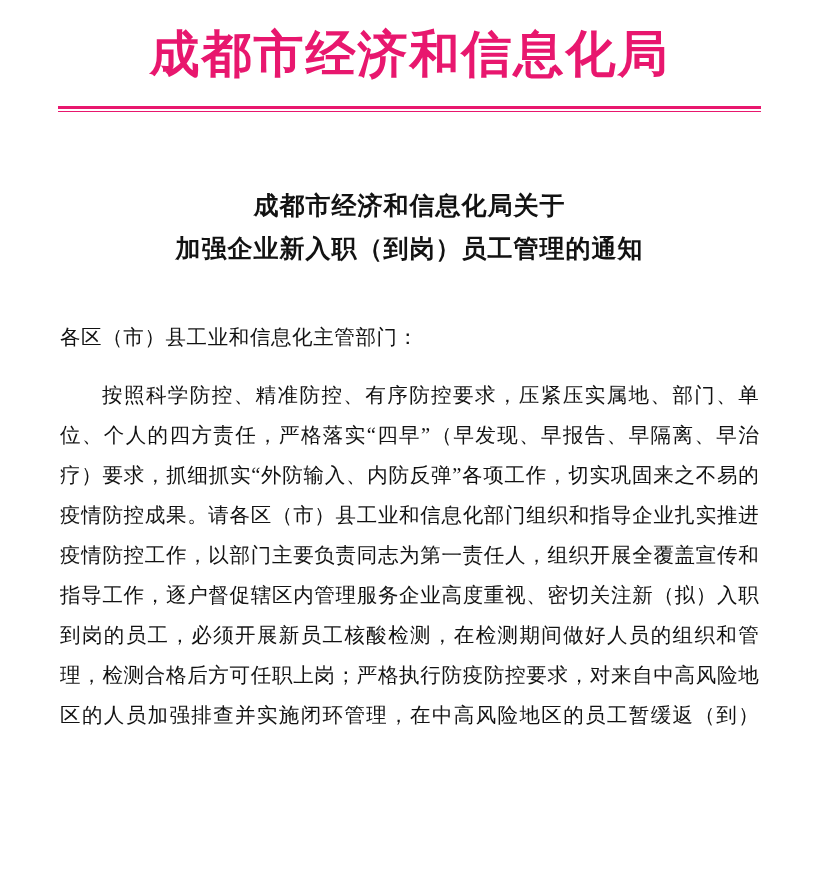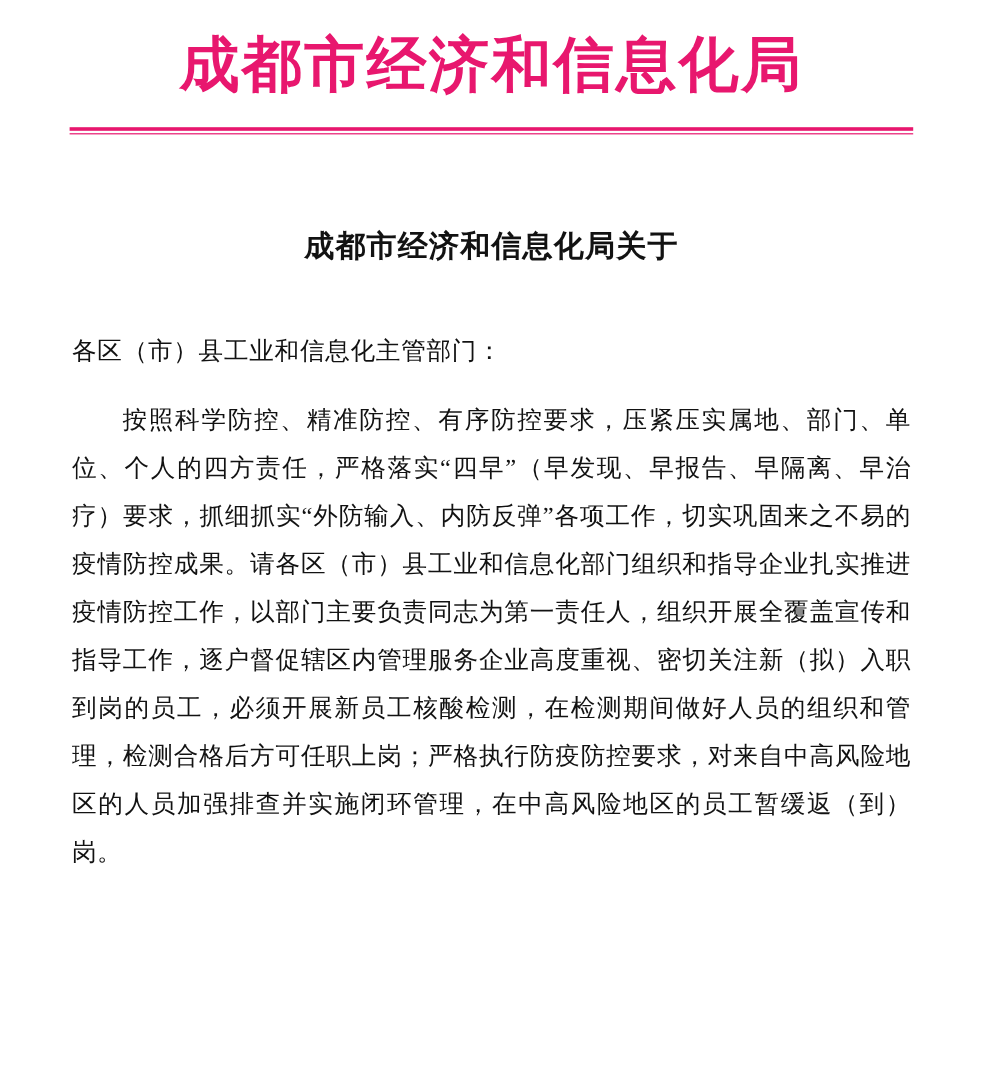--- a/index.html
+++ b/index.html
@@ -136,20 +136,21 @@
   </div>
   <div class="rule-wrap">
     <div class="rule-thick"></div>
     <div class="rule-thin"></div>
   </div>
 
   <div class="doc">
 
     <div class="doc-title">
       <span class="line">成都市经济和信息化局关于</span>
+      <span class="line">加强企业新入职（到岗）员工管理的通知</span>
     </div>
 
     <div class="salutation">各区（市）县工业和信息化主管部门：</div>
 
     <div class="para">按照科学防控、精准防控、有序防控要求，压紧压实属地、部门、单位、个人的四方责任，严格落实“四早”（早发现、早报告、早隔离、早治疗）要求，抓细抓实“外防输入、内防反弹”各项工作，切实巩固来之不易的疫情防控成果。请各区（市）县工业和信息化部门组织和指导企业扎实推进疫情防控工作，以部门主要负责同志为第一责任人，组织开展全覆盖宣传和指导工作，逐户督促辖区内管理服务企业高度重视、密切关注新（拟）入职到岗的员工，必须开展新员工核酸检测，在检测期间做好人员的组织和管理，检测合格后方可任职上岗；严格执行防疫防控要求，对来自中高风险地区的人员加强排查并实施闭环管理，在中高风险地区的员工暂缓返（到）岗。</div>
 
     <div class="para closing">特此通知。</div>
 
     <div class="sign-block">
 

